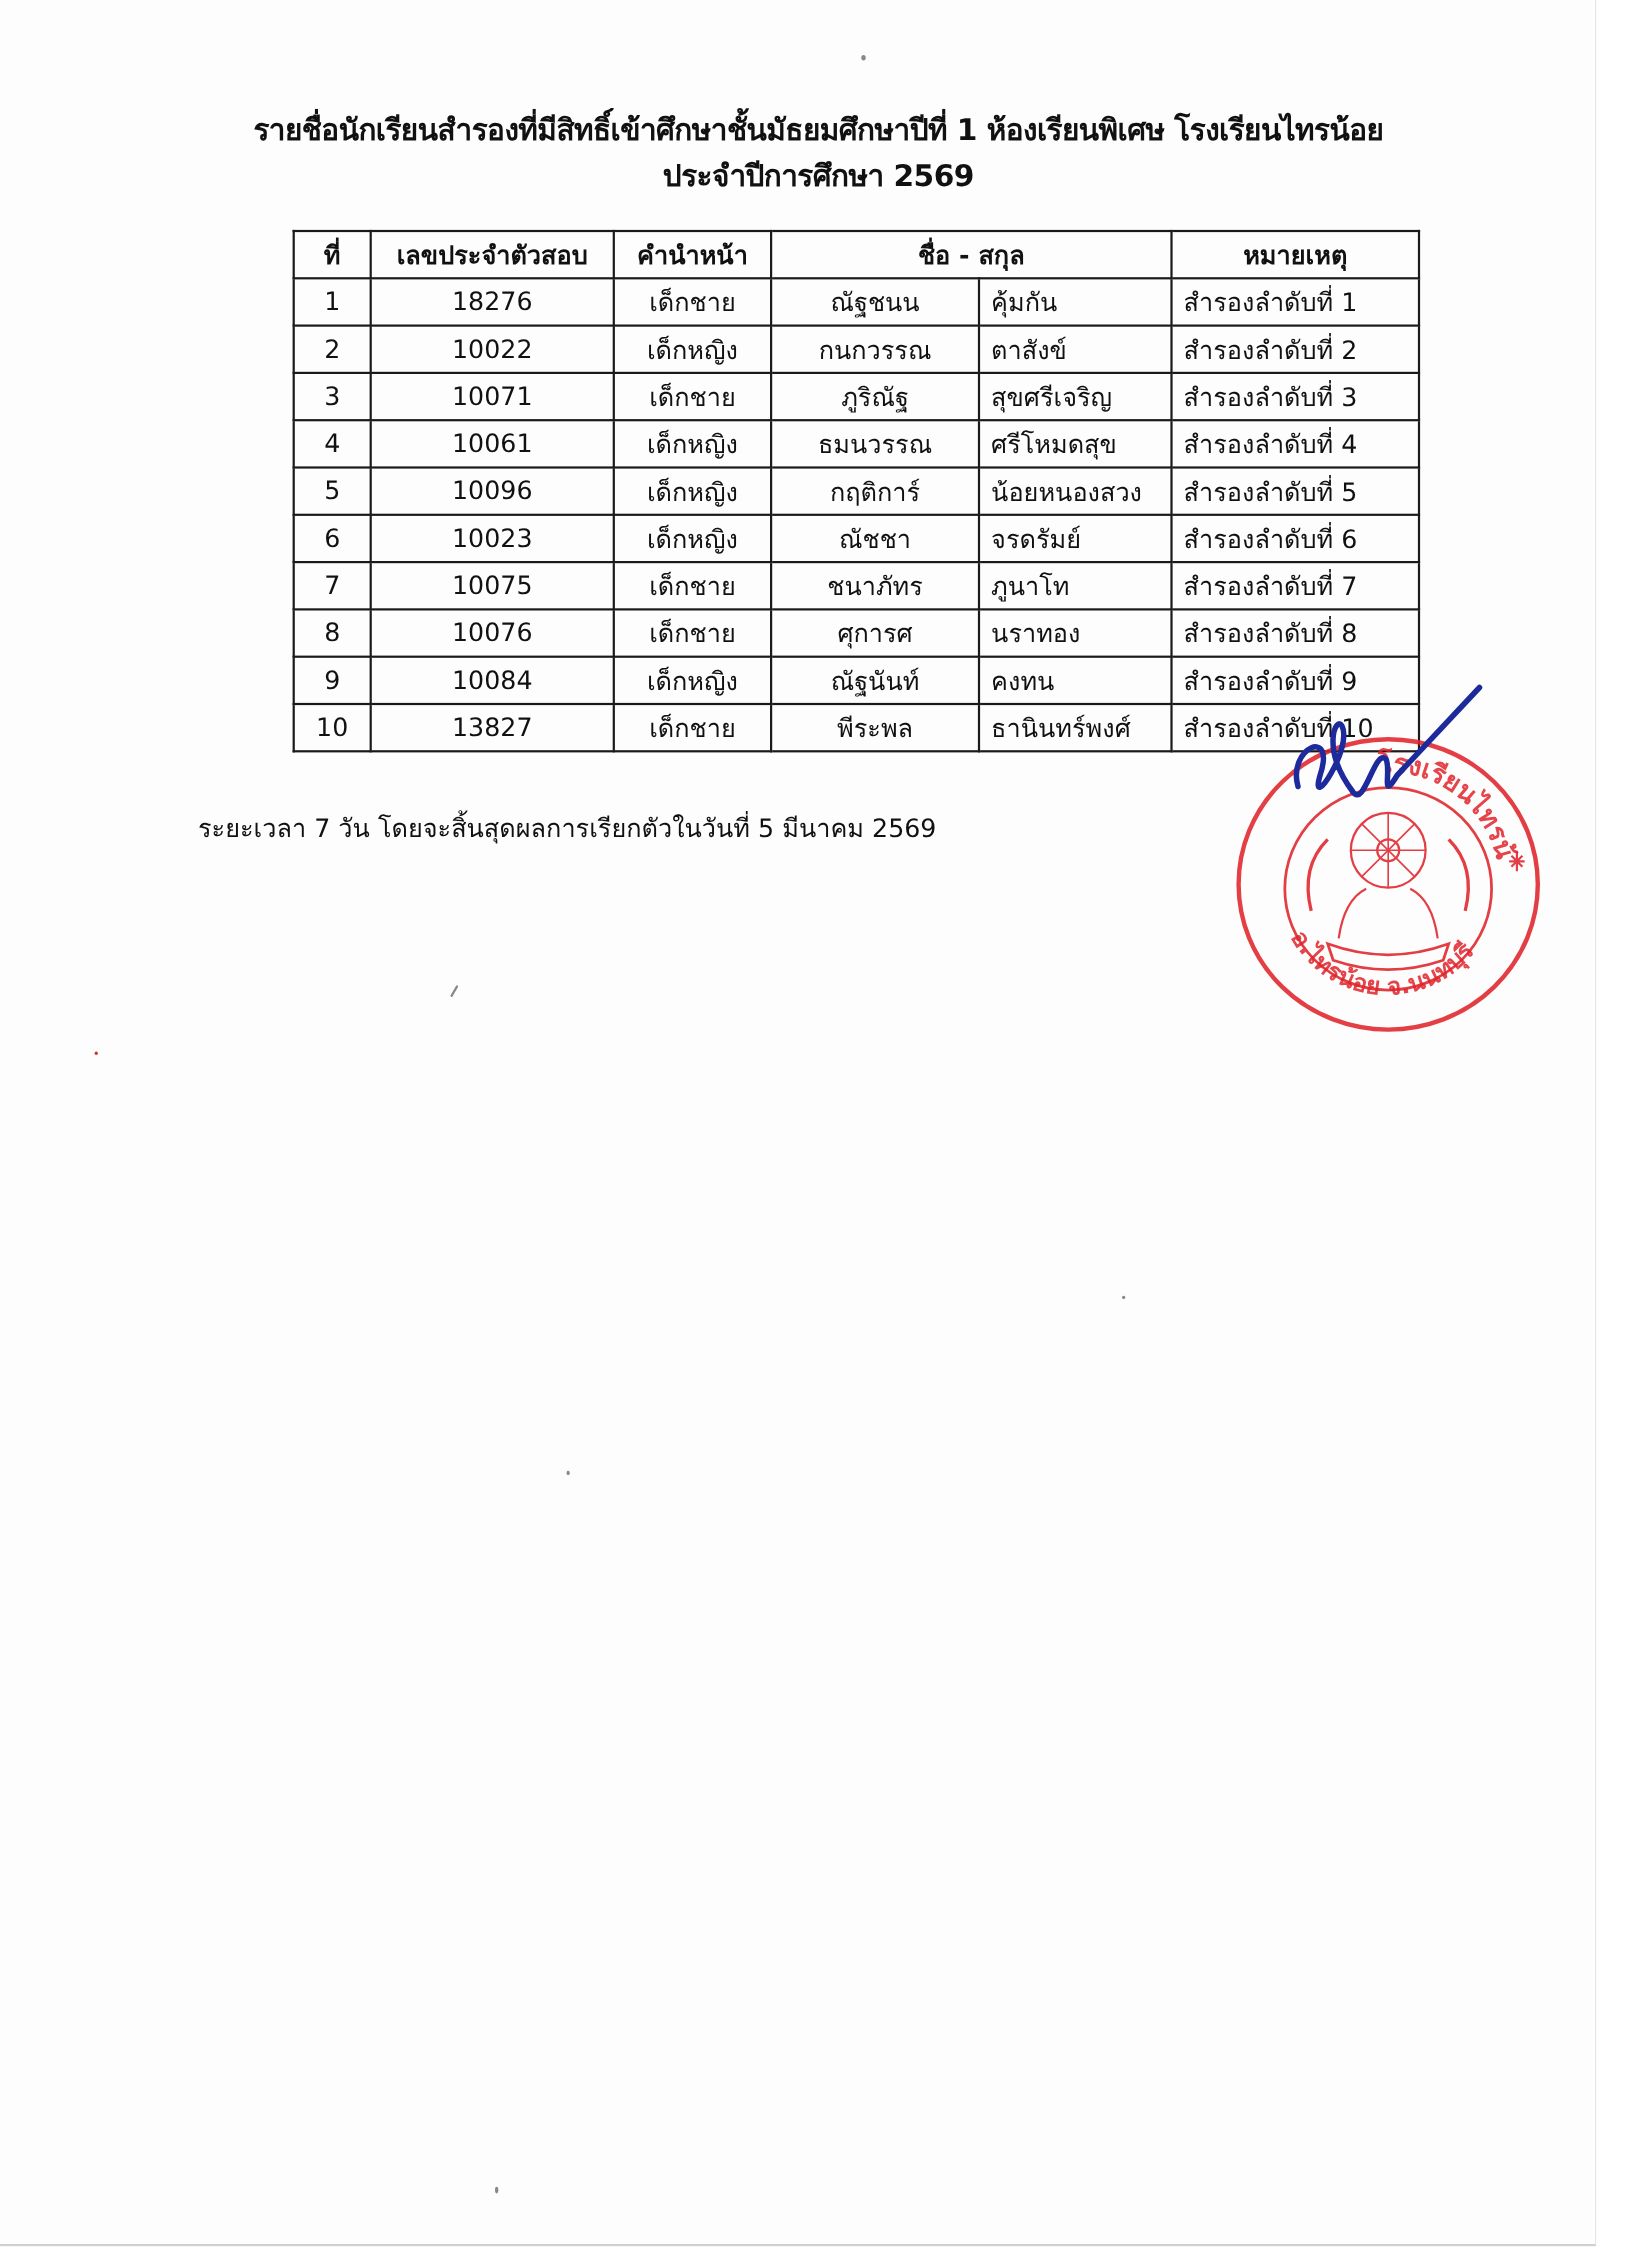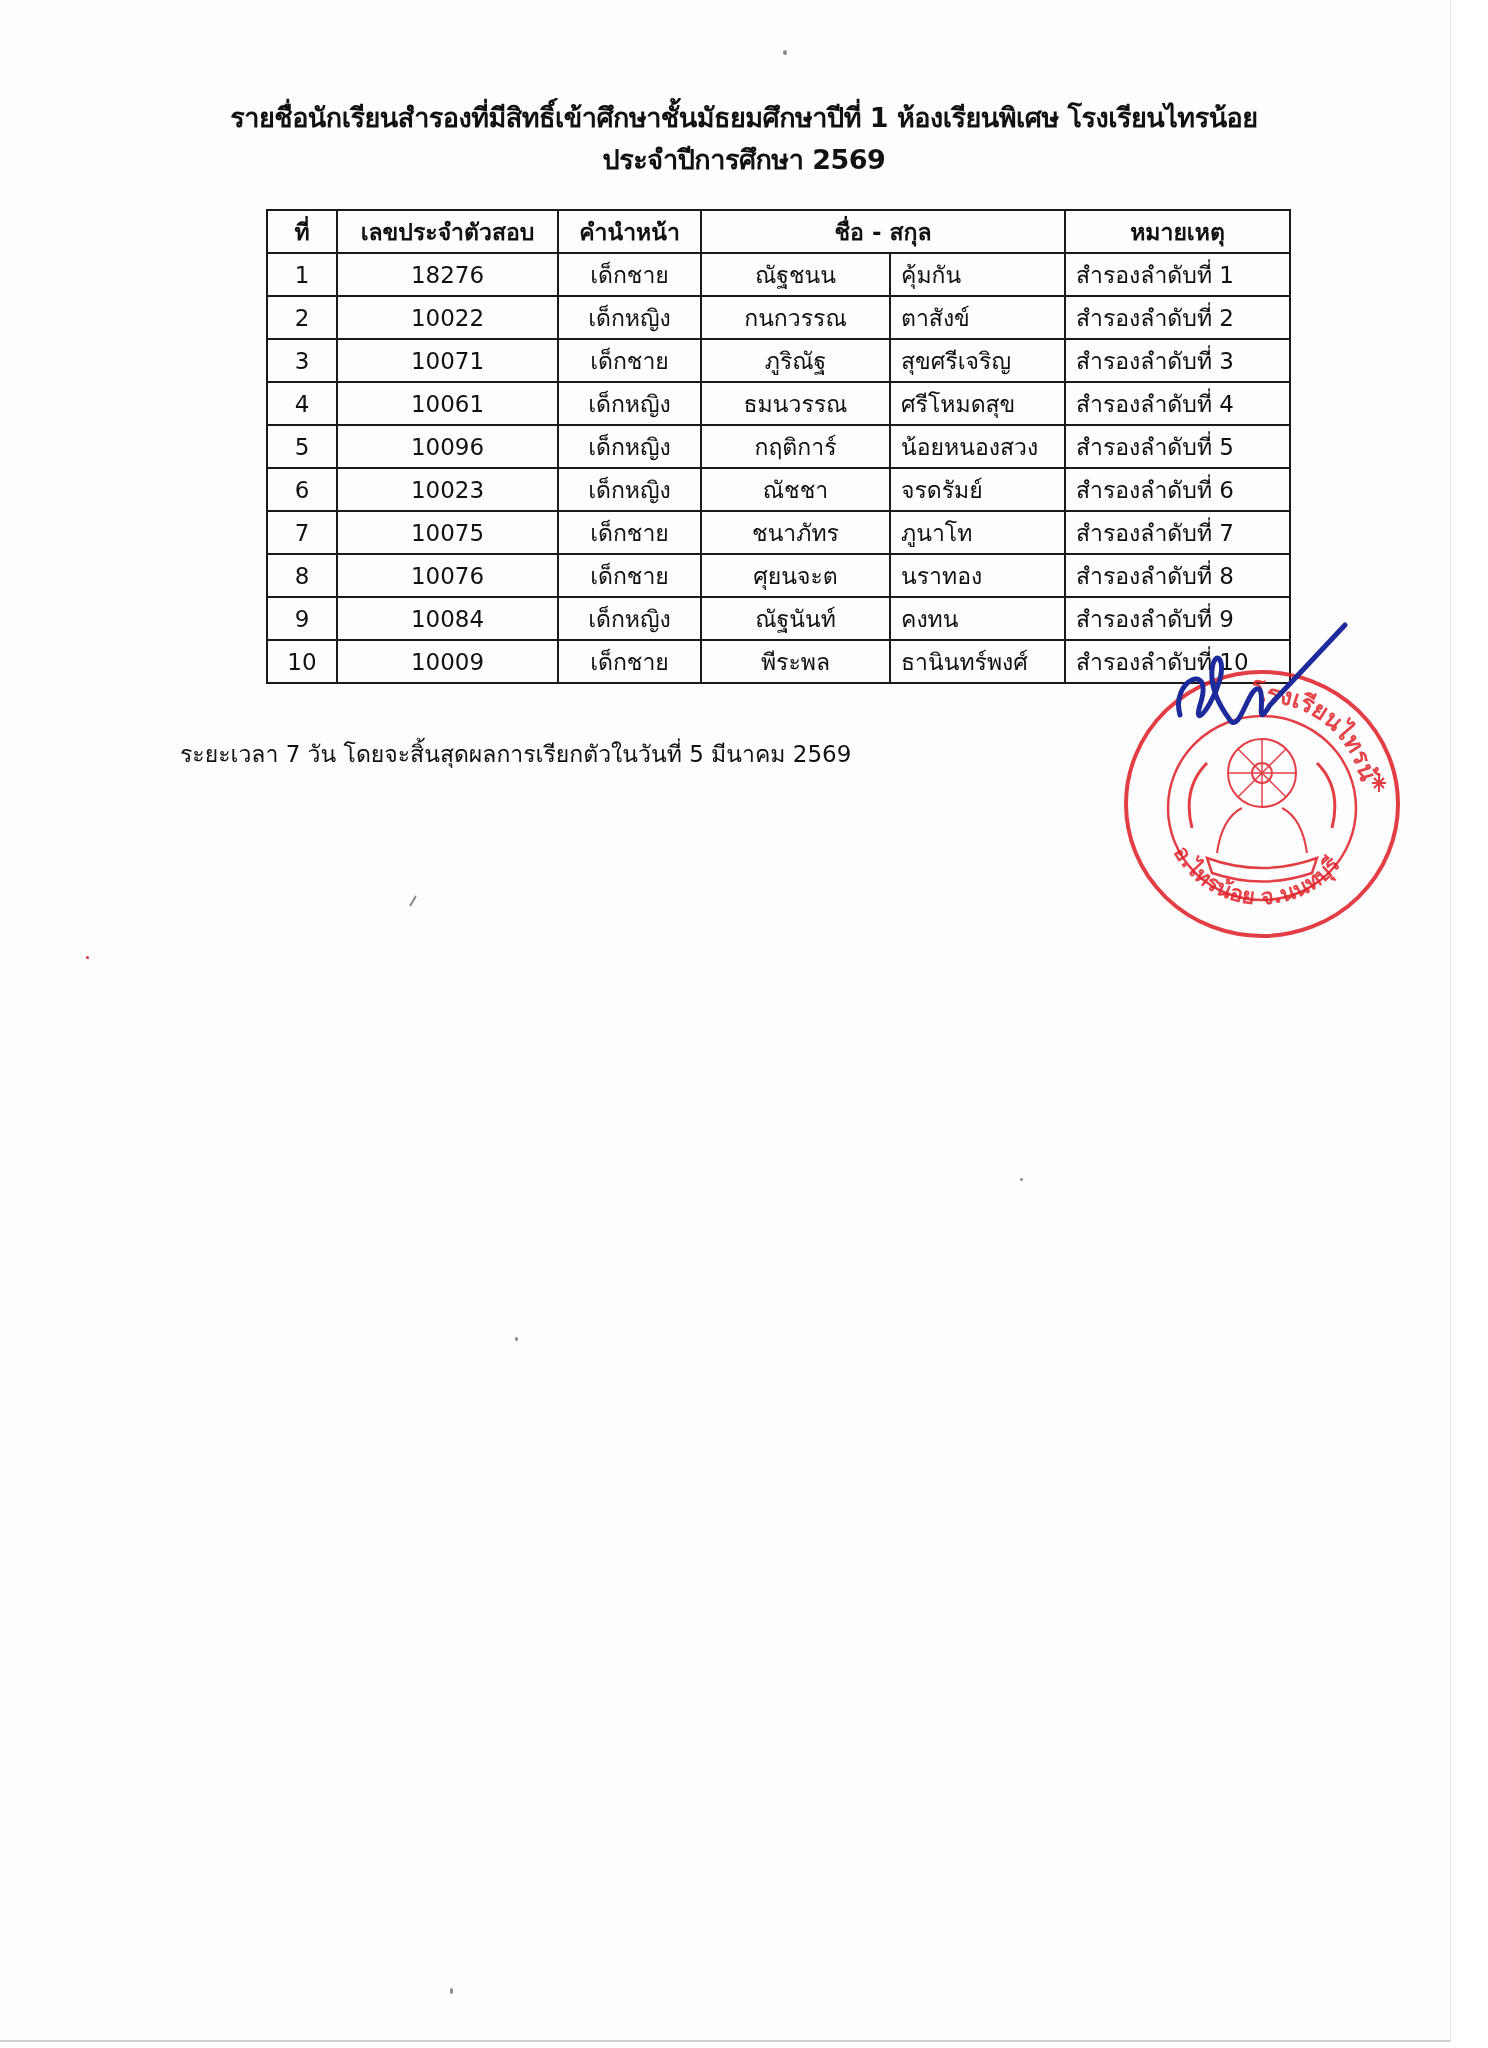--- a/index.html
+++ b/index.html
@@ -129,35 +129,35 @@
         <td class="c-id">10075</td>
         <td class="c-pre">เด็กชาย</td>
         <td class="c-first">ชนาภัทร</td>
         <td class="c-last">ภูนาโท</td>
         <td class="c-rem">สำรองลำดับที่ 7</td>
       </tr>
       <tr>
         <td class="c-no">8</td>
         <td class="c-id">10076</td>
         <td class="c-pre">เด็กชาย</td>
-        <td class="c-first">ศุยนจะต</td>
+        <td class="c-first">ศุการศ</td>
         <td class="c-last">นราทอง</td>
         <td class="c-rem">สำรองลำดับที่ 8</td>
       </tr>
       <tr>
         <td class="c-no">9</td>
         <td class="c-id">10084</td>
         <td class="c-pre">เด็กหญิง</td>
         <td class="c-first">ณัฐนันท์</td>
         <td class="c-last">คงทน</td>
         <td class="c-rem">สำรองลำดับที่ 9</td>
       </tr>
       <tr>
         <td class="c-no">10</td>
-        <td class="c-id">10009</td>
+        <td class="c-id">13827</td>
         <td class="c-pre">เด็กชาย</td>
         <td class="c-first">พีระพล</td>
         <td class="c-last">ธานินทร์พงศ์</td>
         <td class="c-rem">สำรองลำดับที่ 10</td>
       </tr>
     </tbody>
 </table>
 
 <div class="note" style="top:730px">
   <span style="display:block">ระยะเวลา 7 วัน โดยจะสิ้นสุดผลการเรียกตัวในวันที่ 5 มีนาคม 2569</span>

